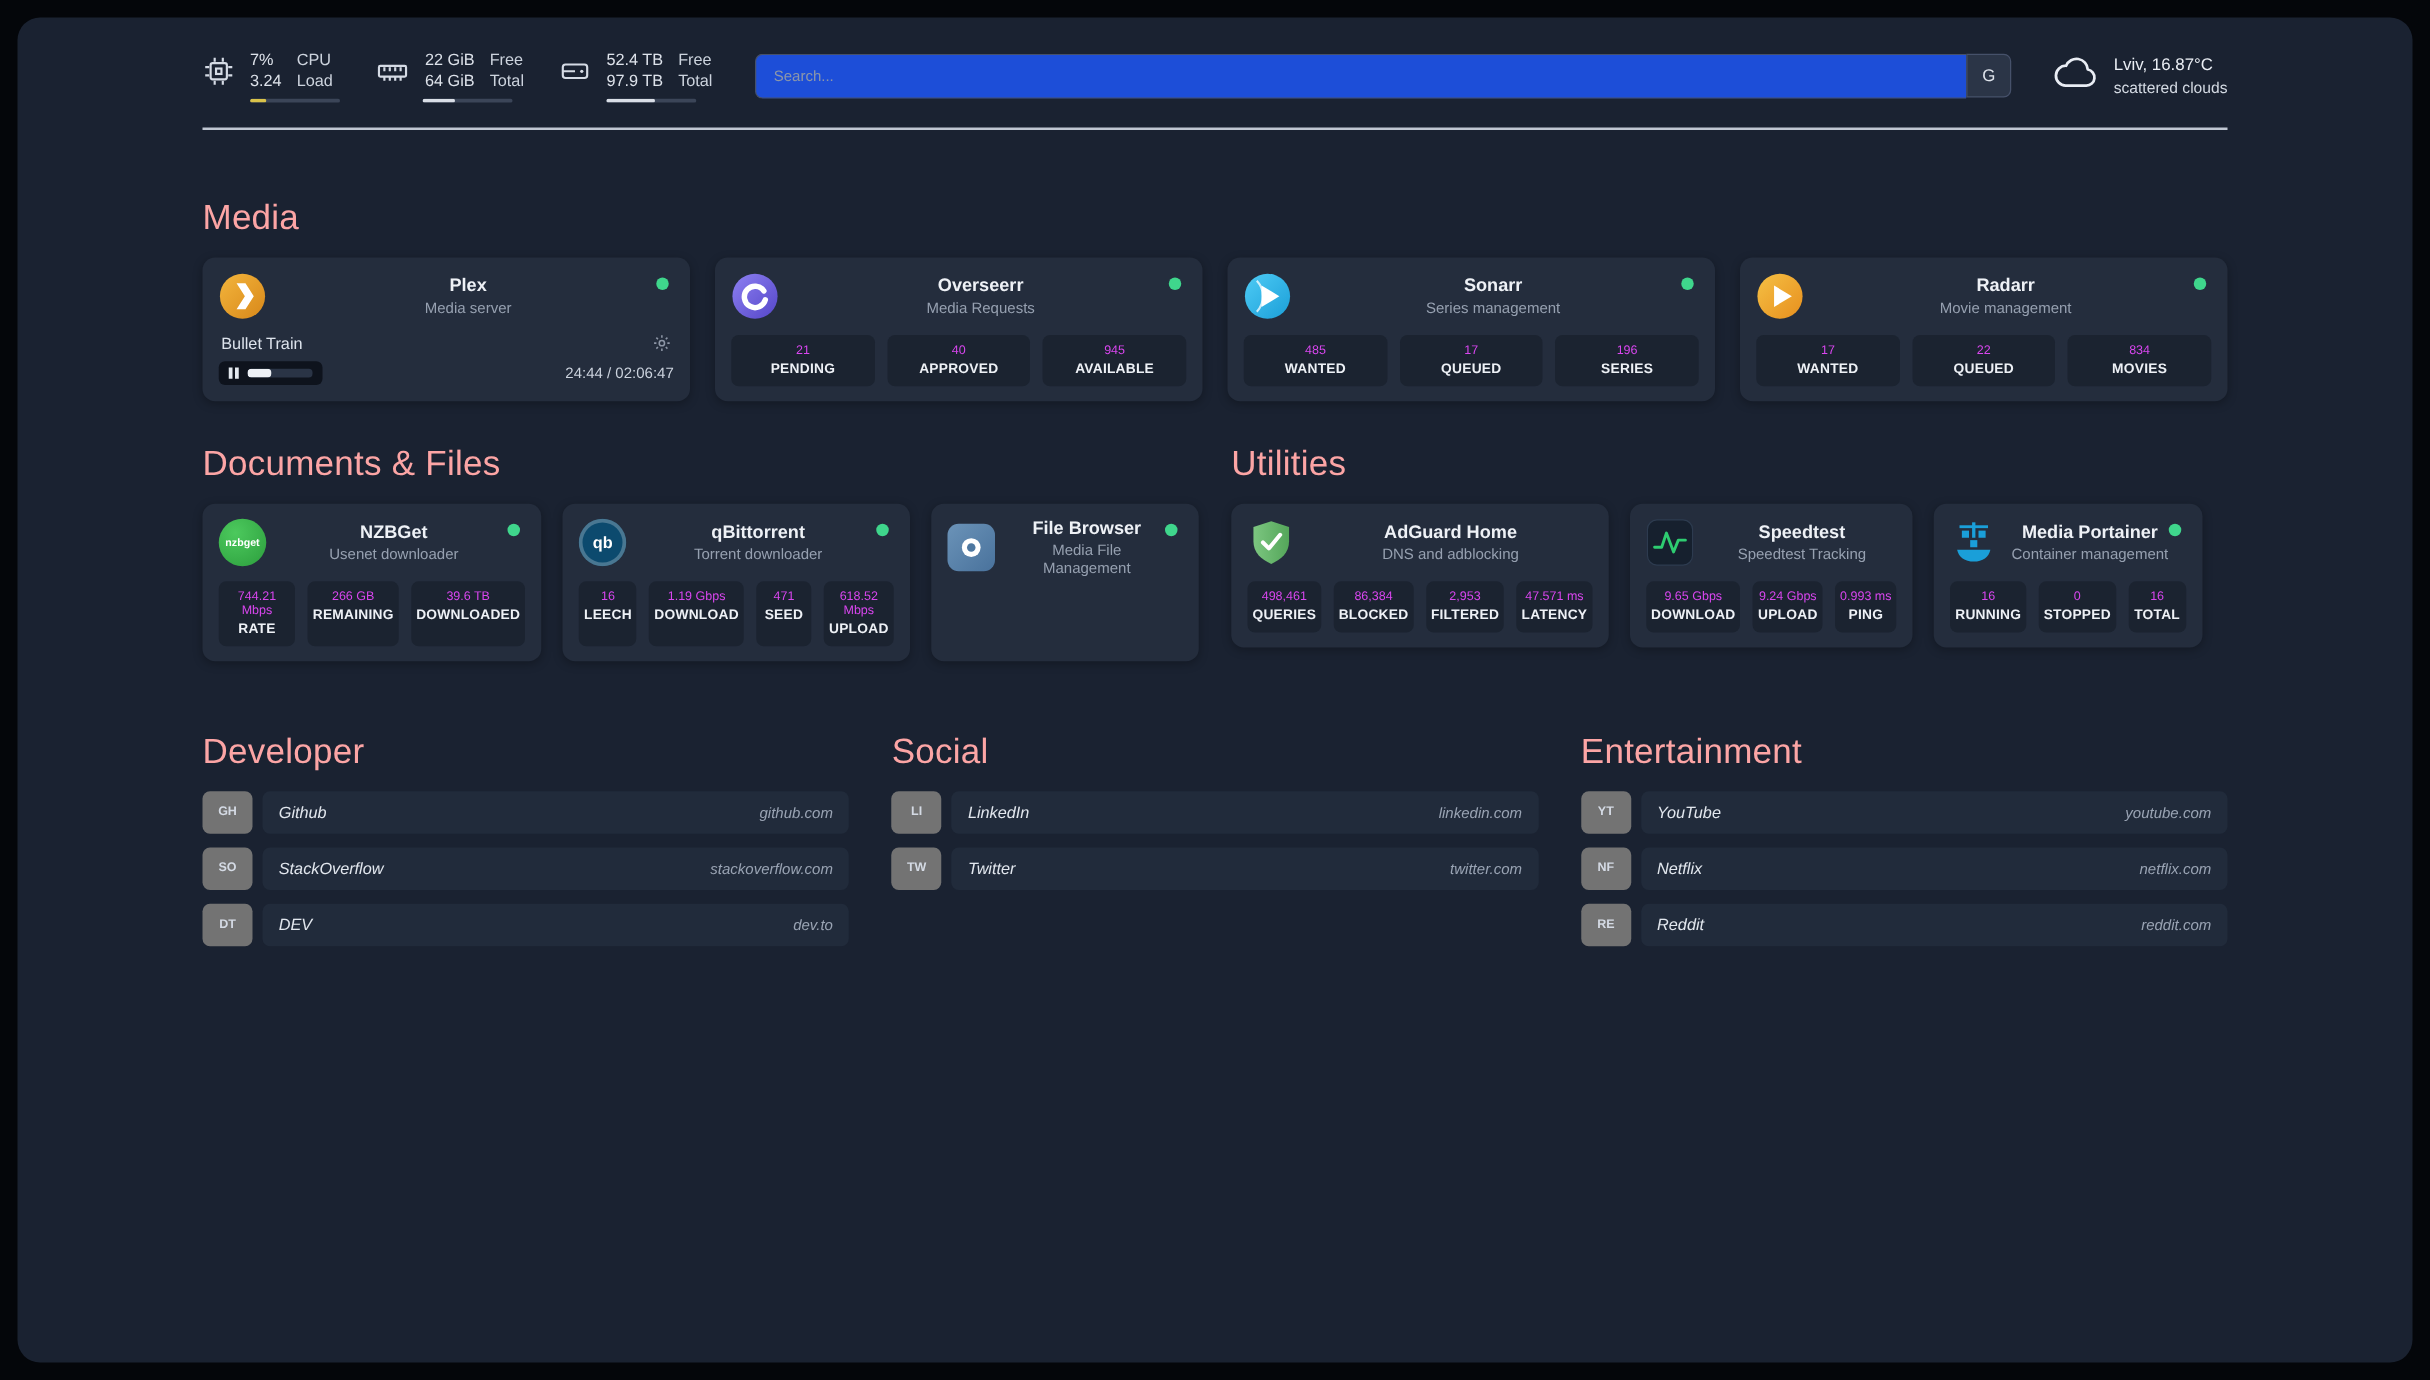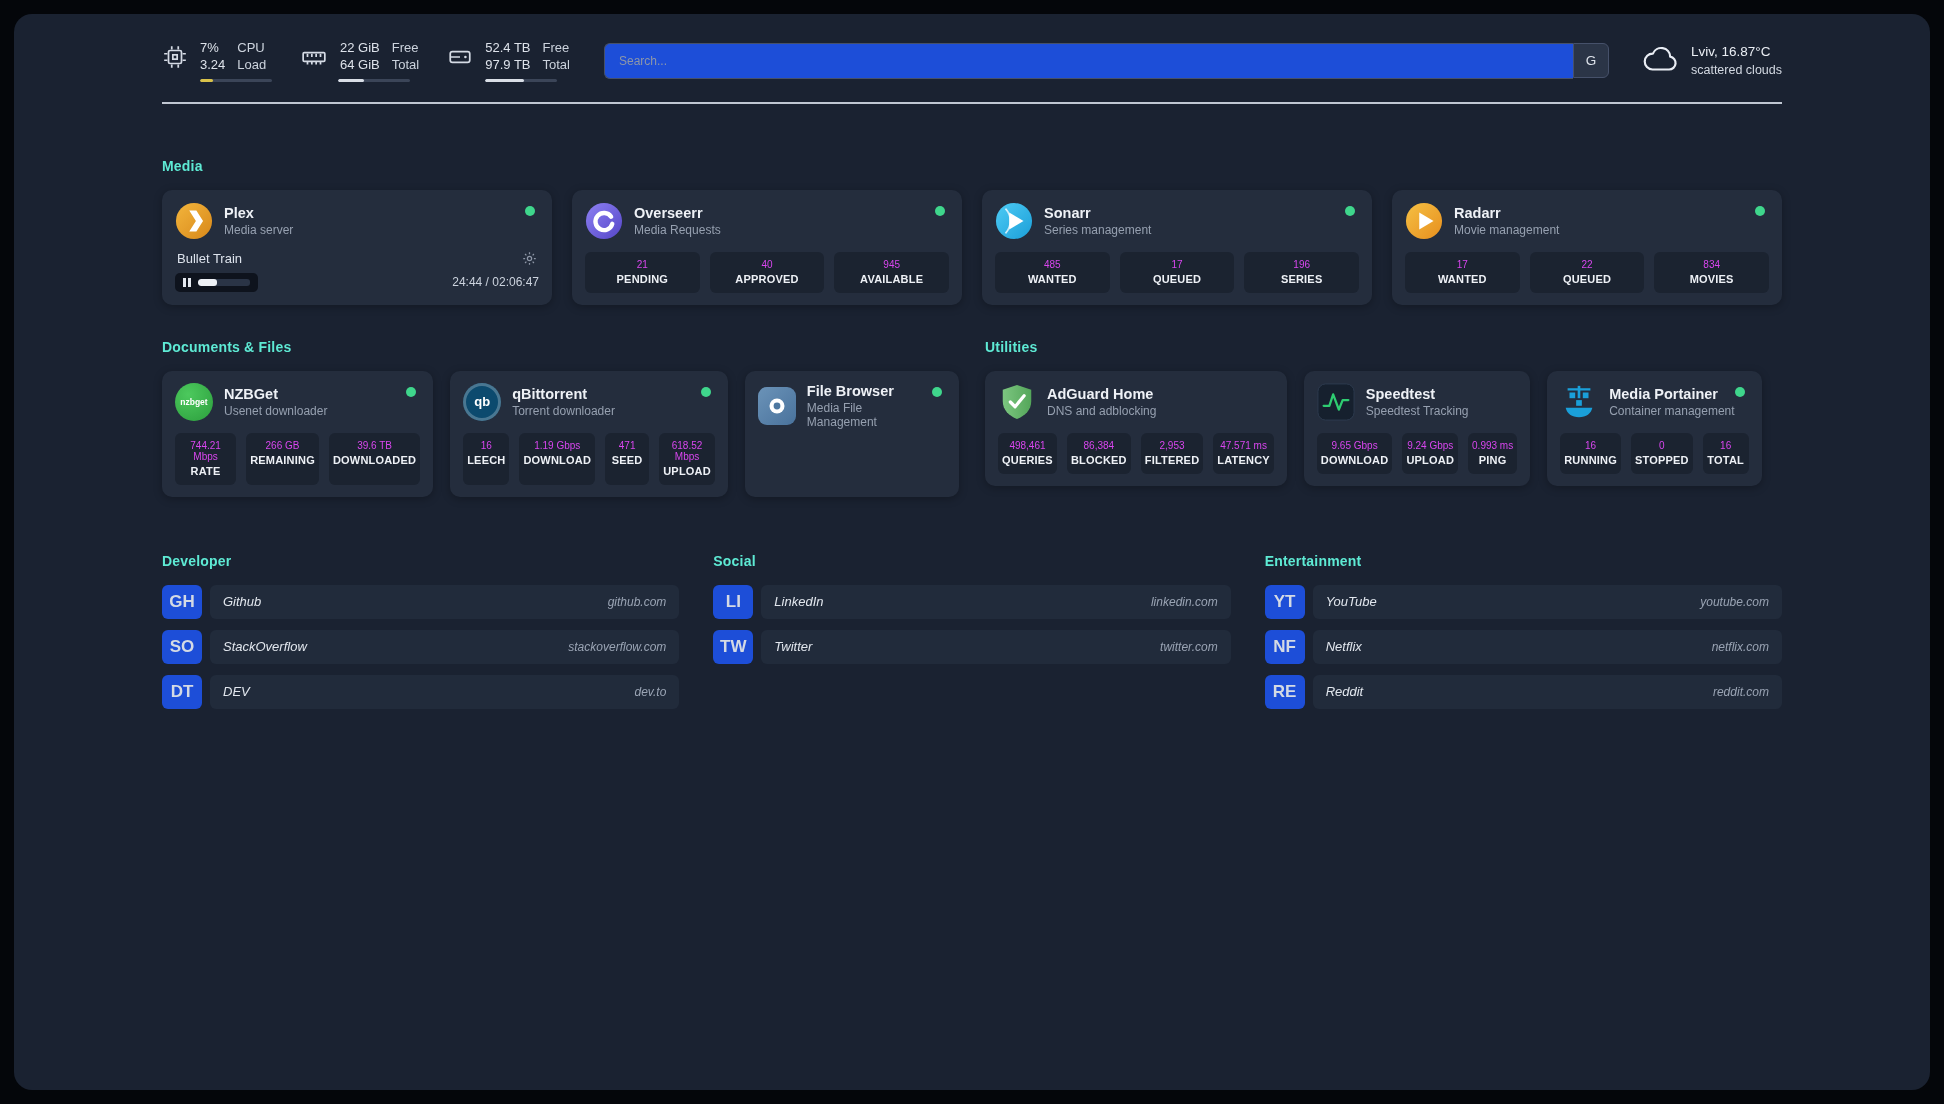--- a/index.html
+++ b/index.html
@@ -41,33 +41,33 @@
     display:flex; align-items:center; justify-content:center;
     color:#dfe4ec; font-size:13.5px; cursor:pointer;
   }
   .weather { display:flex; align-items:center; gap:12px; }
   .weather-text { font-size:13.5px; color:#eaeef4; line-height:1.35; }
   .weather-cond { font-size:12.5px; color:#d3d9e2; }
 
   .divider { margin-top:20px; border-bottom:2px solid rgba(222,228,238,0.85); }
 
   
-  .section-title { font-size:14px; font-weight:700; color:#5eead4; letter-spacing:0.2px; }
+  .section-title { font-size:28px; font-weight:400; color:#fca5a5; letter-spacing:0.2px; }
   .mt-lg { margin-top:54px; }
   .mt-md { margin-top:34px; }
 
   .media-grid { display:grid; grid-template-columns:repeat(4,1fr); gap:20px; margin-top:16px; }
   .two-col { display:grid; grid-template-columns:1fr 1fr; gap:26px; align-items:start; }
   .col-cards { display:flex; flex-direction:row; gap:17px; margin-top:16px; }
 
   .card {
     background:#242d3d; border-radius:10px; padding:12px 13px;
     box-shadow:0 2px 8px rgba(0,0,0,0.28); cursor:pointer;
   }
-  .card-head { display:flex; align-items:center; }
+  .card-head { display:flex; align-items:center;text-align:center; }
   .svc-icon { width:38px; height:38px; flex:0 0 38px; display:flex; align-items:center; justify-content:center; }
   .svc-icon.round { border-radius:50%; }
   .icon-nzbget { background:radial-gradient(circle at 35% 30%, #4cc95d, #2c9e3d); border-radius:50%; }
   .icon-nzbget span { color:#fff; font-size:8.5px; font-weight:700; }
   .icon-qbit { background:#0c4a6e; border-radius:50%; box-shadow:inset 0 0 0 3px rgba(255,255,255,0.25); }
   .icon-qbit span { color:#fff; font-size:13px; font-weight:700; }
   .icon-fb { background:linear-gradient(135deg,#6b93b8,#49729c); border-radius:9px; }
   .svc-meta { flex:1; margin-left:11px; min-width:0; }
   .svc-name { font-size:14.5px; font-weight:700; color:#eef1f6; }
   .svc-desc { font-size:12px; color:#96a0b0; margin-top:2px; }
@@ -88,23 +88,23 @@
   .pause i { display:block; width:2.5px; height:9px; background:#e4e9f0; }
   .ptrack { width:52px; height:7px; border-radius:3px; background:#2a3446; overflow:hidden; }
   .pfill { display:block; height:100%; background:#eef1f6; border-radius:3px; }
   .ptime { margin-left:auto; font-size:12px; color:#ccd3de; }
 
   
   .bookmarks-grid { display:grid; grid-template-columns:1fr 1fr 1fr; gap:34px; margin-top:56px; padding-bottom:40px; }
   .bm-list { margin-top:16px; display:flex; flex-direction:column; gap:11px; }
   .bm-item { display:flex; gap:8px; height:34px; cursor:pointer; }
   .bm-abbr {
-    width:40px; background:#1d4ed8; border-radius:6px; flex:0 0 40px;
+    width:40px; background:#737373; border-radius:6px; flex:0 0 40px;
     display:flex; align-items:center; justify-content:center;
-    font-size:17px; font-weight:600; color:#d4dae4;
+    font-size:10px; font-weight:600; color:#d4dae4;
   }
   .bm-bar {
     flex:1; background:#212b3b; border-radius:6px; padding:0 13px;
     display:flex; align-items:center; justify-content:space-between;font-style:italic;
   }
   .bm-name { font-size:13px; color:#e2e7ee; }
   .bm-url { font-size:12px; color:#9aa4b4; }
 </style>
 </head>
 <body>

